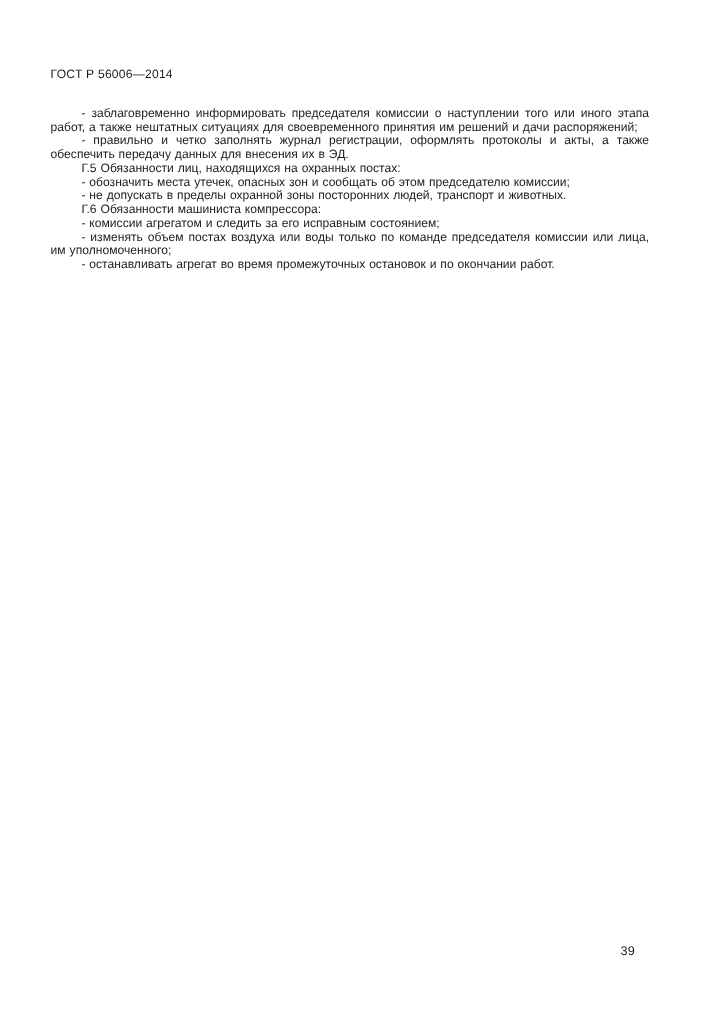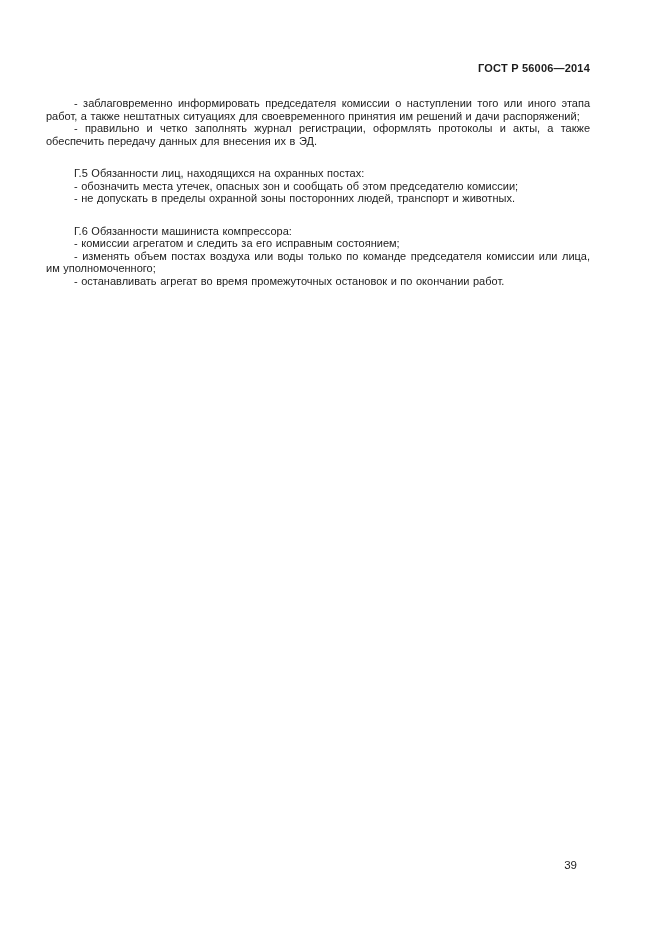--- a/index.html
+++ b/index.html
@@ -16,37 +16,36 @@
       -webkit-font-smoothing: antialiased;
     }
     .page {
       position: absolute;
       inset: 0;
       box-sizing: border-box;
       padding: 62px 71px 0 46px;
       background: #ffffff;
     }
     .doc-header {
-      text-align: right;
-      font-weight: bold;
+      font-weight: normal;
       font-size: 11px;
       line-height: 13px;
       margin: 0 0 22px 0;
       letter-spacing: 0.2px;
     }
     .content p {
       margin: 0;
       font-size: 11px;
       line-height: 12.5px;
       text-align: justify;
       text-indent: 28px;
       word-spacing: 0.5px;
     }
     .content p.section-gap {
-      margin-top: 20px;
+      margin-top: 0;
     }
     .page-number {
       position: absolute;
       right: 84px;
       bottom: 64px;
       font-size: 11.5px;
       line-height: 13px;
     }
   </style>
 </head>

